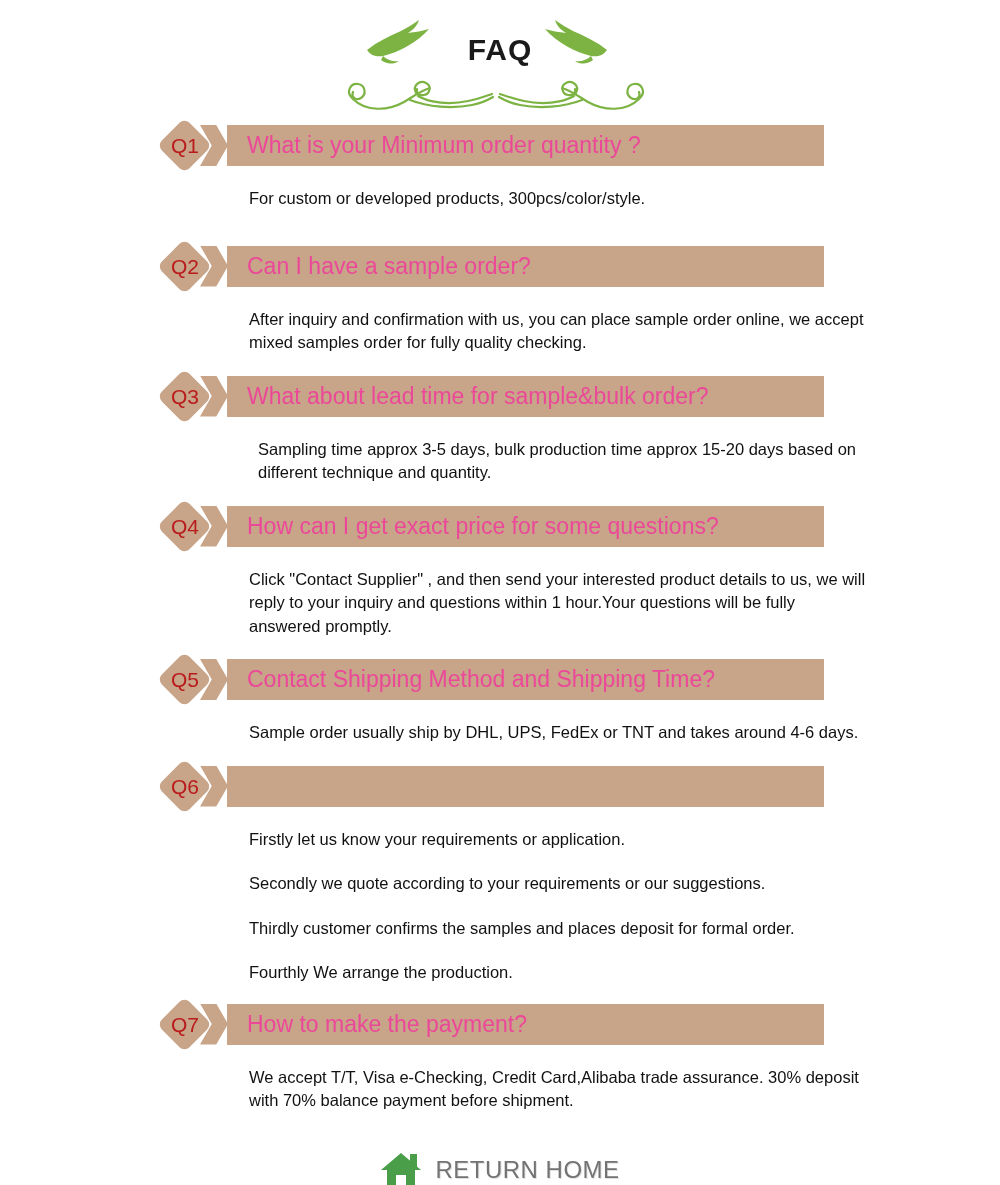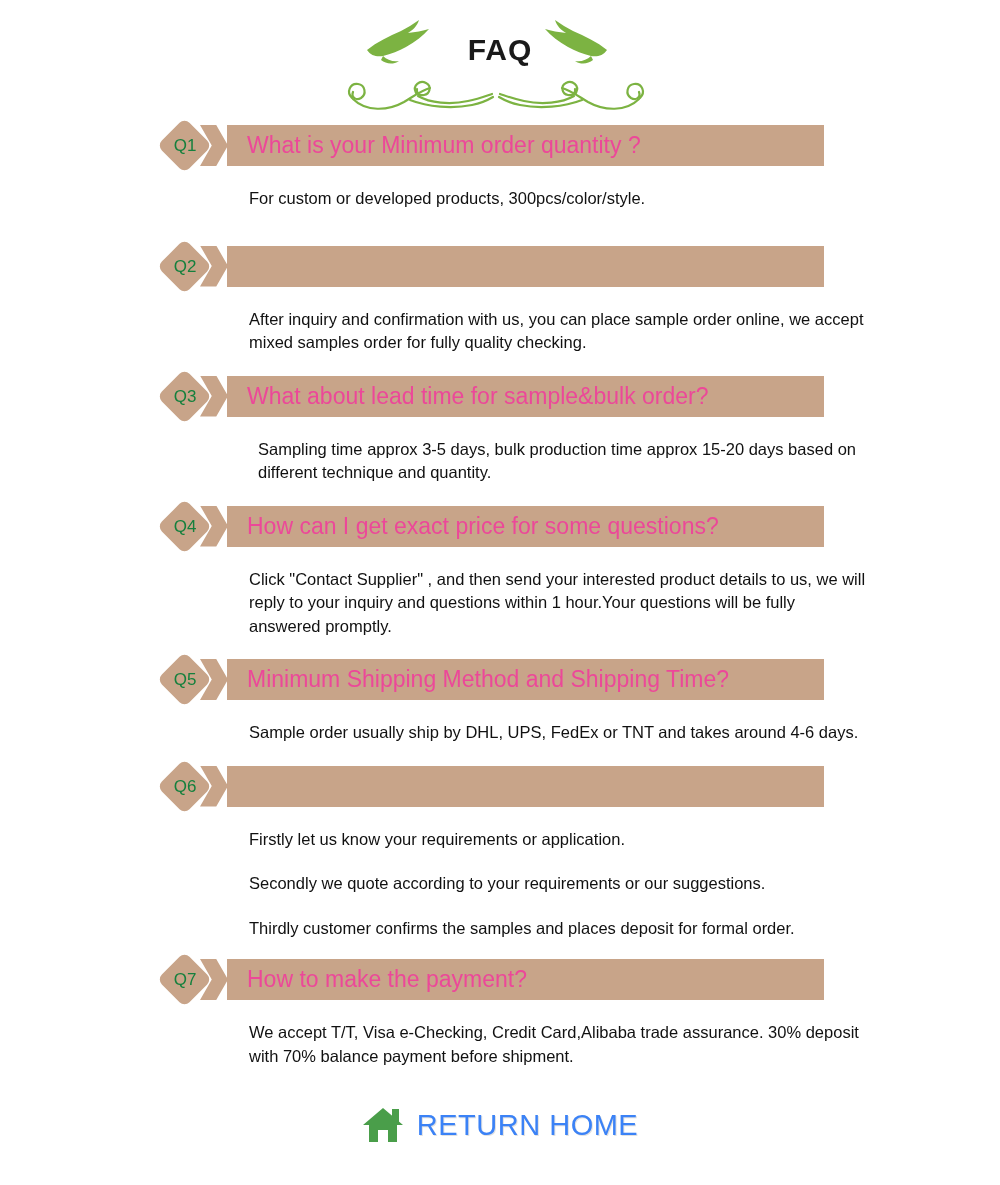--- a/index.html
+++ b/index.html
@@ -81,22 +81,22 @@
     z-index: 1;
   }
   .q-badge-label {
     position: absolute;
     left: 0px;
     top: 0px;
     width: 44px;
     height: 41px;
     line-height: 41px;
     text-align: center;
-    color: #15803d;
-    font-size: 17px;
+    color: #b91c1c;
+    font-size: 21px;
     letter-spacing: 0px;
     z-index: 3;
   }
   
   .q-chevron {
     position: absolute;
     left: 37px;
     top: 0px;
     width: 28px;
     height: 41px;
@@ -164,22 +164,22 @@
     justify-content: center;
     gap: 13px;
     cursor: pointer;
   }
   .home-icon {
     width: 42px;
     height: 38px;
     flex: 0 0 auto;
   }
   .return-home-label {
-    font-size: 29px;
-    color: #3b82f6;
+    font-size: 24px;
+    color: #737373;
     letter-spacing: 0.5px;
     text-shadow: 1px 1px 0 rgba(200,200,200,0.55);
   }
 </style>
 </head>
 <body>
 
 <div class="faq-header">
 
   <svg class="bird bird-left" viewBox="0 0 68 52">
@@ -236,20 +236,21 @@
     </div>
     <div class="gap-b"></div>
   </div>
 
   <div class="faq-item">
     <div class="q-row">
       <div class="q-badge"></div>
       <div class="q-badge-label">Q2</div>
       <div class="q-chevron"></div>
       <div class="q-bar"></div>
+      <div class="q-text">Can I have a sample order?</div>
     </div>
     <div class="gap-a"></div>
     <div class="answer">
       <p>After inquiry and confirmation with us, you can place sample order online, we accept mixed samples order for fully quality checking.</p>
     </div>
     <div class="gap-a"></div>
   </div>
 
   <div class="faq-item">
     <div class="q-row">
@@ -280,41 +281,42 @@
     </div>
     <div class="gap-a"></div>
   </div>
 
   <div class="faq-item">
     <div class="q-row">
       <div class="q-badge"></div>
       <div class="q-badge-label">Q5</div>
       <div class="q-chevron"></div>
       <div class="q-bar"></div>
-      <div class="q-text">Minimum Shipping Method and Shipping Time?</div>
+      <div class="q-text">Contact Shipping Method and Shipping Time?</div>
     </div>
     <div class="gap-a"></div>
     <div class="answer">
       <p>Sample order usually ship by DHL, UPS, FedEx or TNT and takes around 4-6 days.</p>
     </div>
     <div class="gap-a"></div>
   </div>
 
   <div class="faq-item">
     <div class="q-row">
       <div class="q-badge"></div>
       <div class="q-badge-label">Q6</div>
       <div class="q-chevron"></div>
       <div class="q-bar"></div>
     </div>
     <div class="gap-a"></div>
     <div class="answer spaced">
       <p>Firstly let us know your requirements or application.</p>
       <p>Secondly we quote according to your requirements or our suggestions.</p>
       <p>Thirdly customer confirms the samples and places deposit for formal order.</p>
+      <p>Fourthly We arrange the production.</p>
     </div>
     <div class="gap-a"></div>
   </div>
 
   <div class="faq-item">
     <div class="q-row">
       <div class="q-badge"></div>
       <div class="q-badge-label">Q7</div>
       <div class="q-chevron"></div>
       <div class="q-bar"></div>

